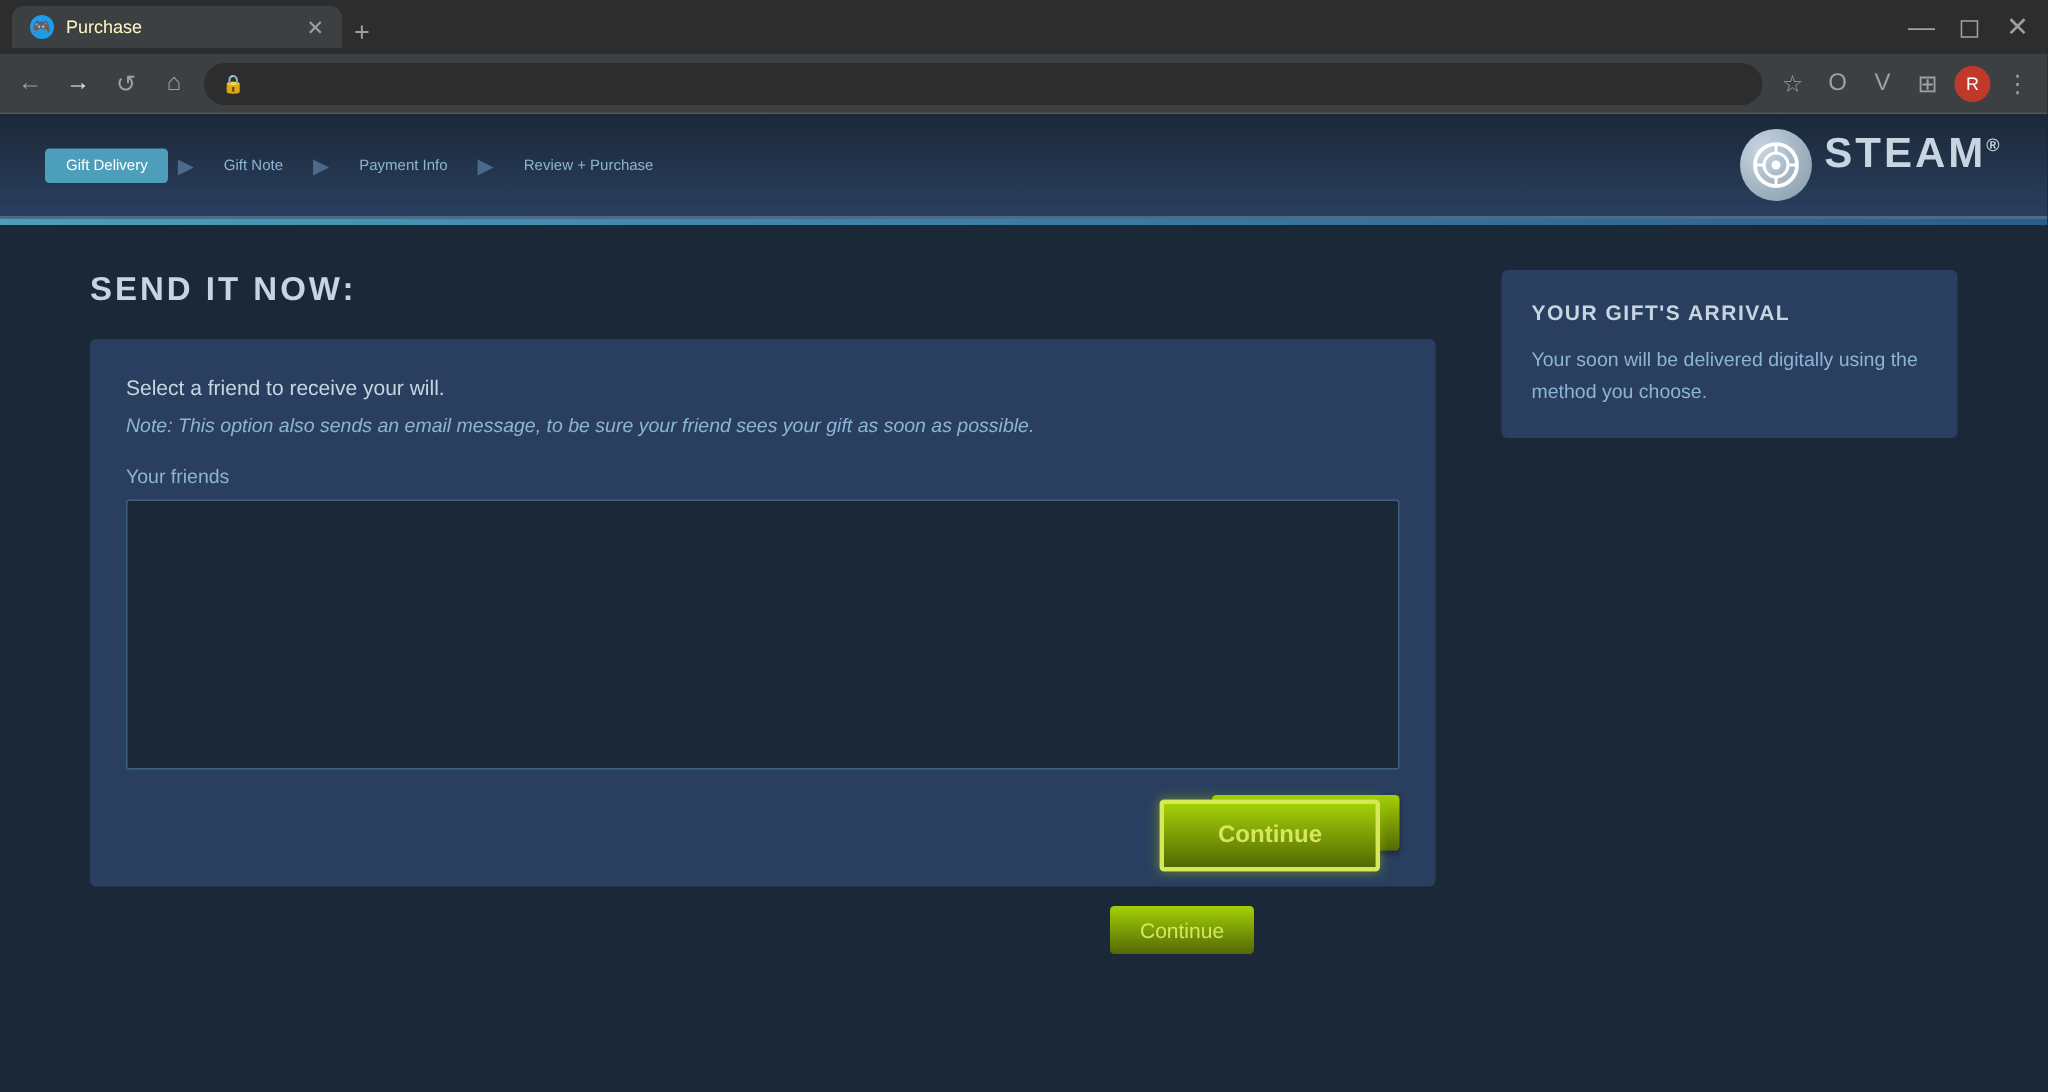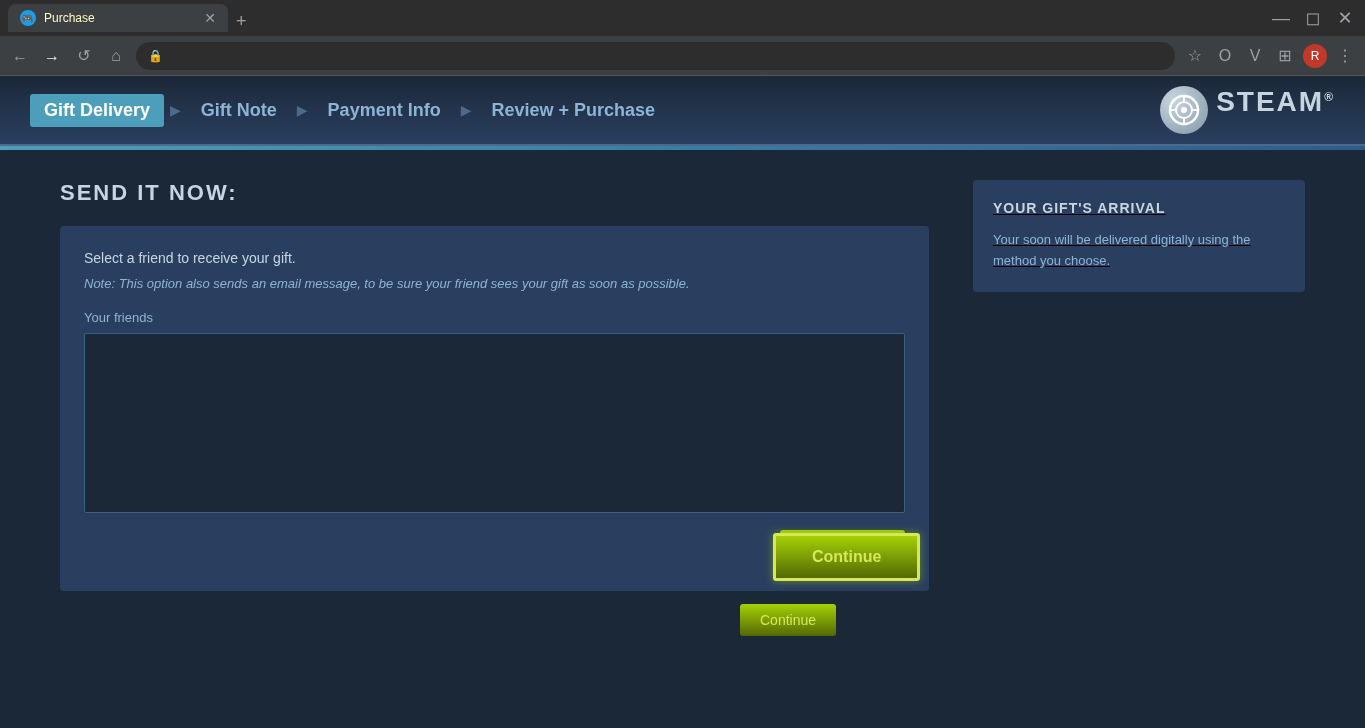--- a/index.html
+++ b/index.html
@@ -27,34 +27,34 @@
     .toolbar-icon { color: #9aa0a6; font-size: 16px; cursor: pointer; width: 24px; text-align: center; }
     .profile-icon { width: 24px; height: 24px; border-radius: 50%; background: #c0392b; color: white; font-size: 12px; display: flex; align-items: center; justify-content: center; }
 
     
     .page-content { background: #1b2838; width: 100%; }
 
     
     .steam-header { background: linear-gradient(to bottom, #1b2838, #2a3f5f); padding: 10px 30px; display: flex; align-items: center; justify-content: space-between; border-bottom: 2px solid #4c6b8a; }
     .checkout-steps { display: flex; align-items: center; gap: 0; }
     .step { display: flex; align-items: center; gap: 6px; }
-    .step-label { font-size: 18px; color: #8cb4d5; padding: 6px 14px; font-weight: bold; }
+    .step-label { font-size: 10px; color: #8cb4d5; padding: 6px 14px; }
     .step-label.active { background: #4c9eba; color: white; border-radius: 3px; }
     .step-arrow { color: #4c6b8a; font-size: 14px; margin: 0 6px; }
     .steam-logo { display: flex; align-items: flex-start; gap: 8px; }
     .steam-logo-circle { width: 48px; height: 48px; border-radius: 50%; background: radial-gradient(circle at 30% 30%, #c7d5e0, #8398a8); display: flex; align-items: center; justify-content: center; }
     .steam-text { color: #c7d5e0; font-size: 28px; font-weight: bold; letter-spacing: 2px; }
 
     
     .blue-divider { height: 4px; background: linear-gradient(to right, #4c9eba, #2a5d8a); }
 
     
     .main-area { display: flex; padding: 30px 60px; gap: 44px; align-items: flex-start; }
     .left-panel { flex: 1; }
-    .right-panel { width: 332px; text-decoration: underline; }
+    .right-panel { width: 304px; }
 
     .send-title { font-size: 22px; color: #c7d5e0; letter-spacing: 2px; margin-bottom: 20px; font-weight: bold; }
     .form-box { background: #2a3f5f; border-radius: 4px; padding: 24px; }
     .select-friend-text { color: #c7d5e0; font-size: 14px; margin-bottom: 8px; }
     .note-text { color: #8cb4d5; font-size: 13px; font-style: italic; margin-bottom: 16px; line-height: 1.5; }
     .friends-label { color: #8cb4d5; font-size: 13px; margin-bottom: 8px; }
     .friends-listbox { width: 100%; height: 180px; background: #1b2838; border: 1px solid #3d6080; border-radius: 2px; }
 
     .continue-row { display: flex; justify-content: flex-end; margin-top: 16px; }
     .continue-btn { background: linear-gradient(to bottom, #a4d007, #536904); color: #d4e85a; font-size: 15px; font-weight: bold; padding: 10px 28px; border: none; border-radius: 3px; cursor: pointer; letter-spacing: 0.5px; box-shadow: 0 2px 4px rgba(0,0,0,0.4); }
@@ -144,21 +144,21 @@
       <span class="steam-text">STEAM<sup style="font-size:12px">®</sup></span>
     </div>
   </div>
 
   <div class="blue-divider"></div>
 
   <div class="main-area">
     <div class="left-panel">
       <div class="send-title">SEND IT NOW:</div>
       <div class="form-box">
-        <div class="select-friend-text">Select a friend to receive your gift.</div>
+        <div class="select-friend-text">Select a friend to receive your will.</div>
         <div class="note-text">Note: This option also sends an email message, to be sure your friend sees your gift as soon as possible.</div>
         <div class="friends-label">Your friends</div>
         <select class="friends-listbox" size="8"></select>
         <div class="continue-row">
           <button class="continue-btn">Continue</button>
         </div>
       </div>
     </div>
 
     <div class="right-panel">

